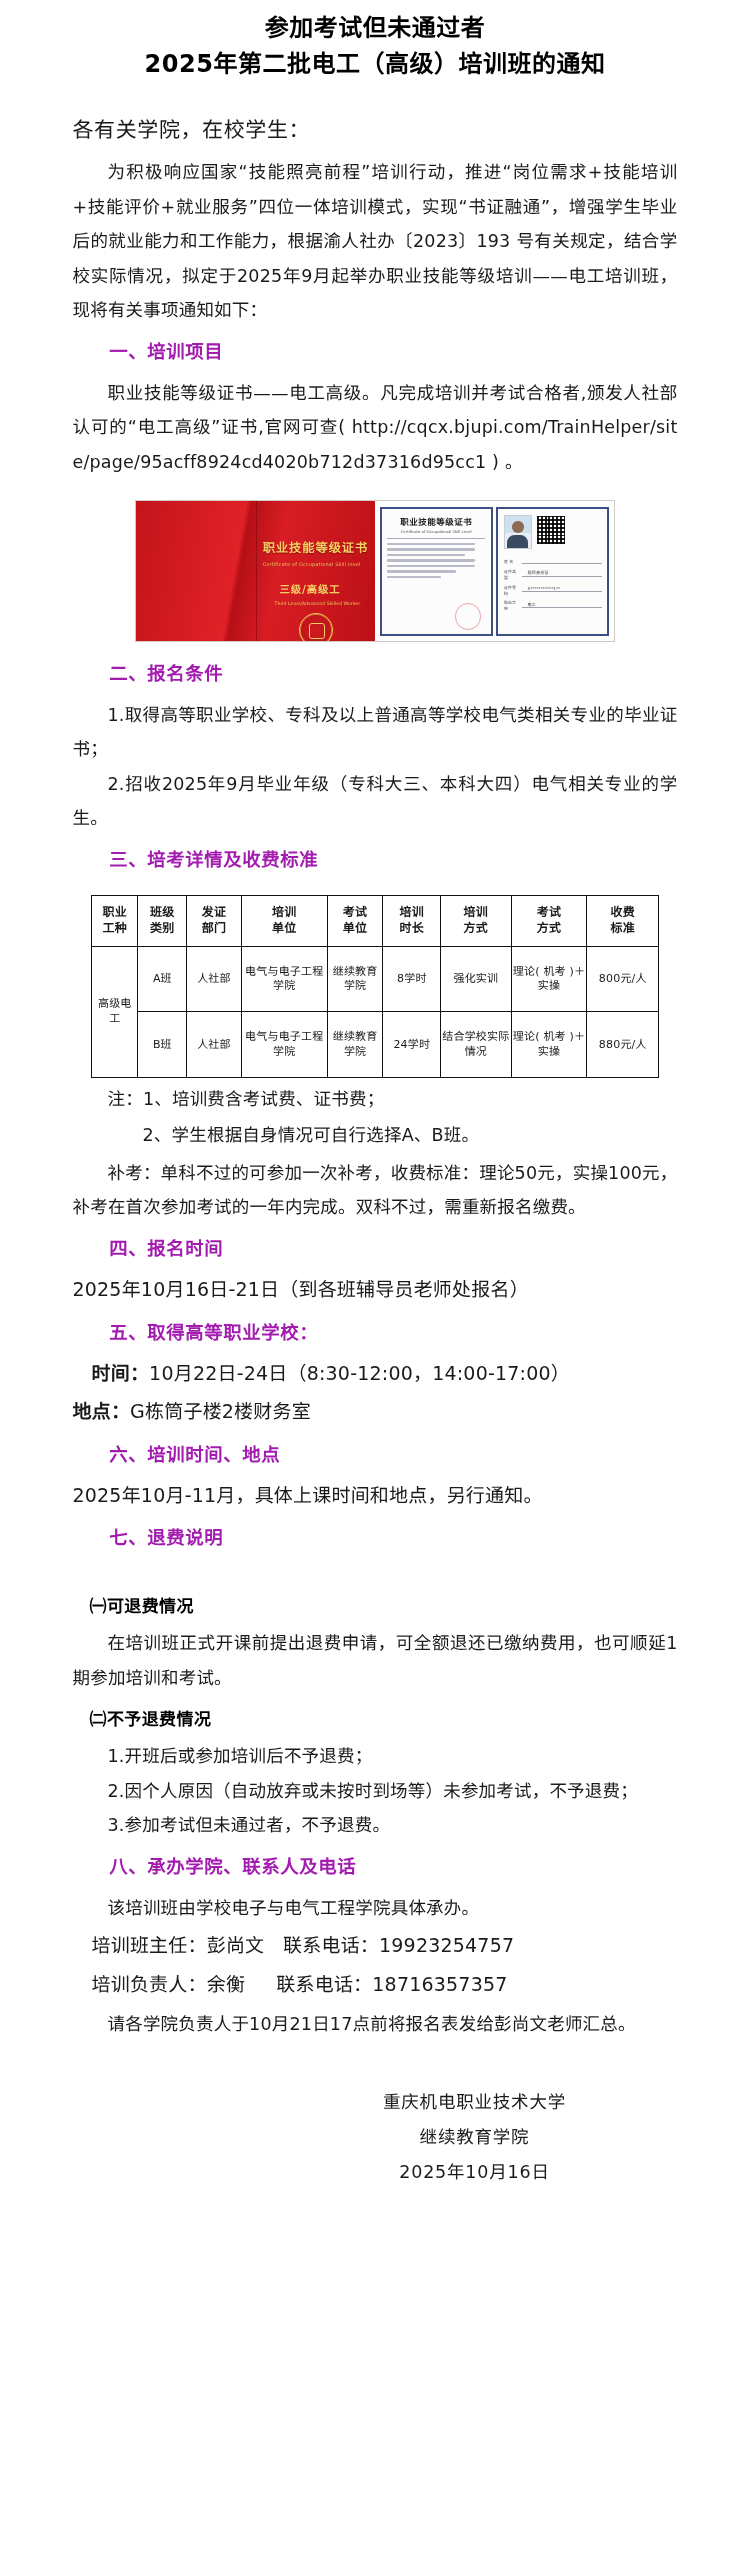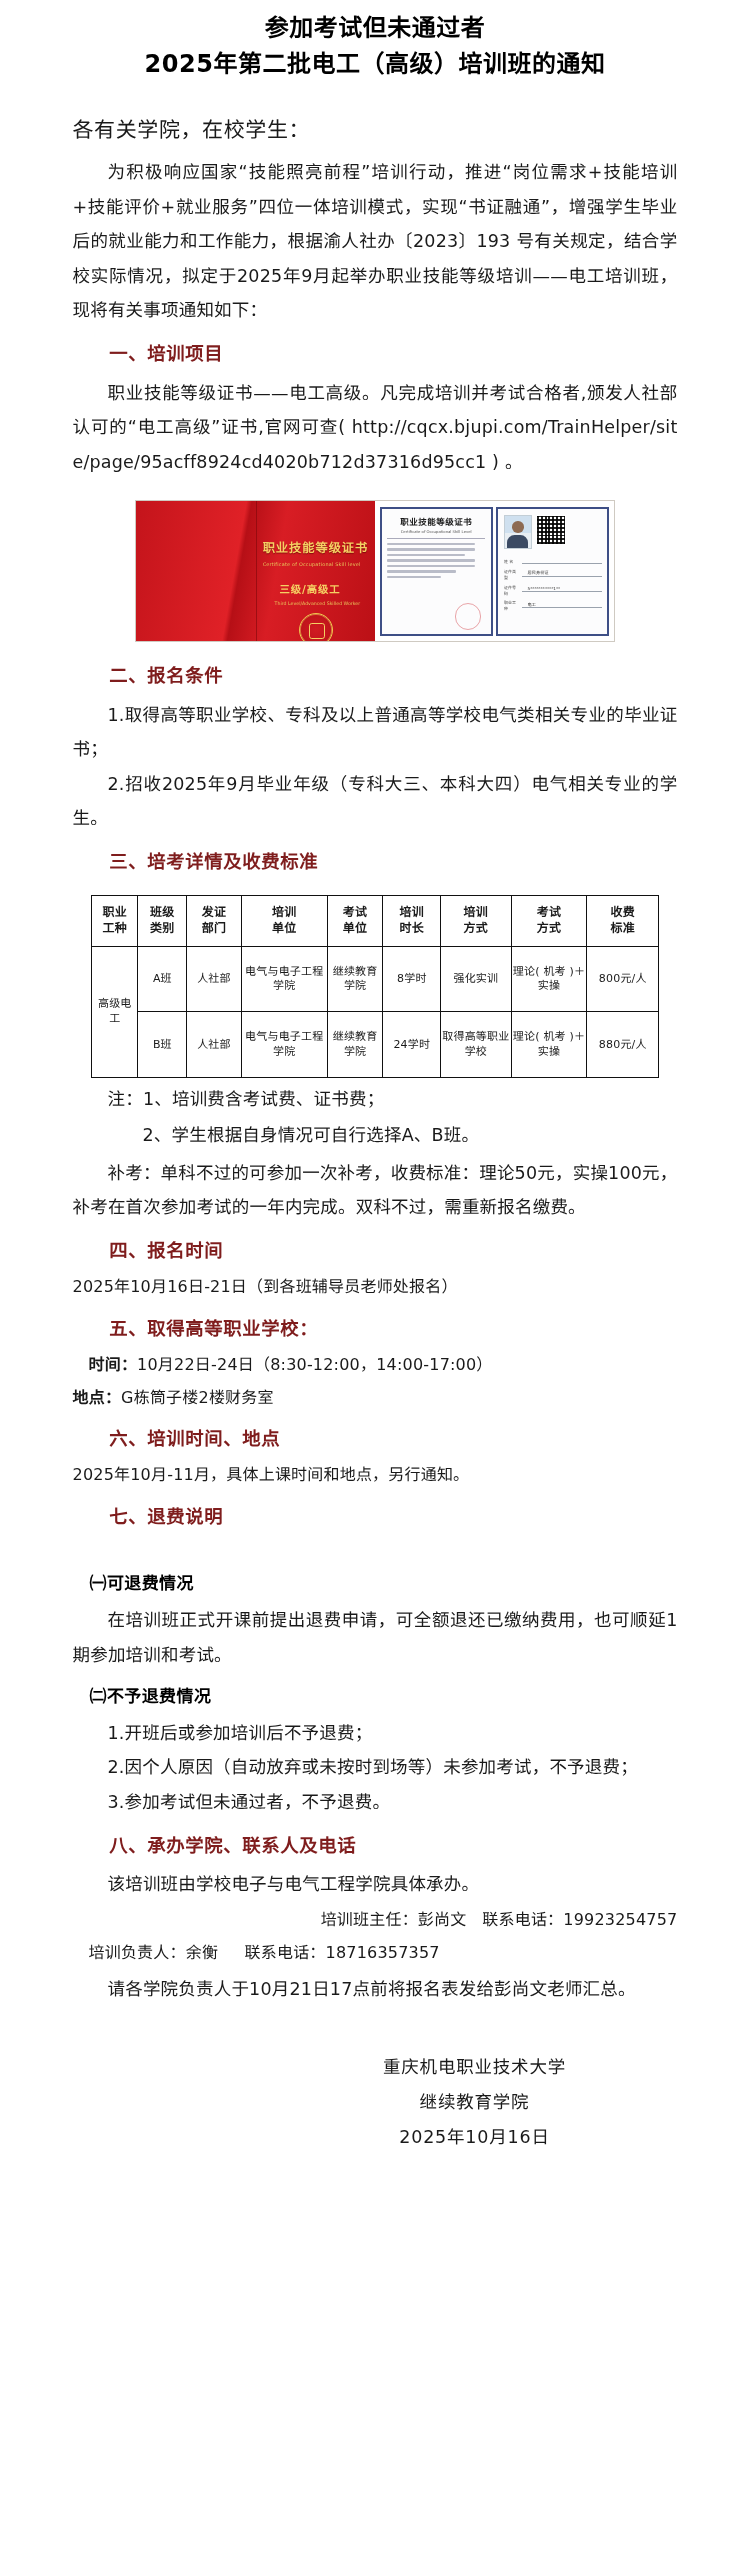--- a/index.html
+++ b/index.html
@@ -62,21 +62,22 @@
   }
 
   
   h2.section-h {
     font-size: 18.4px;
     font-weight: bold;
     line-height: 1.9;
     margin: 9.5px 0 1.9px 0;
     text-indent: 2em;
     letter-spacing: 0.6px;
-    color: #7f1d1d;
+    color: #a21caf;
+    font-family: Liberation Mono, monospace;
   }
   h3.sub-h {
     font-size: 17px;
     font-weight: bold;
     line-height: 1.9;
     margin: 7.6px 0 0 0;
     text-indent: 2em;
     letter-spacing: 0.4px;
     color: #000;
   }
@@ -350,21 +351,21 @@
 
   
   p.note-line {
     font-size: 17.5px;
     line-height: 1.95;
     margin: 1.9px 0 0 0;
     text-indent: 2em;
     letter-spacing: 0.2px;
   }
   p.plain-line {
-    font-size: 16px;
+    font-size: 19px;
     line-height: 1.95;
     margin: 1.9px 0 0 0;
     letter-spacing: 0.2px;
   }
 
   
   .signature {
     margin: 44px 0 0 0;
     text-align: center;
     padding-left: 199px;
@@ -496,21 +497,21 @@
             <td>强化实训</td>
             <td>理论( 机考 )＋实操</td>
             <td>800元/人</td>
           </tr>
           <tr>
             <td>B班</td>
             <td>人社部</td>
             <td>电气与电子工程学院</td>
             <td>继续教育学院</td>
             <td>24学时</td>
-            <td>取得高等职业学校</td>
+            <td>结合学校实际情况</td>
             <td>理论( 机考 )＋实操</td>
             <td>880元/人</td>
           </tr>
         </tbody>
       </table>
     </div>
 
     <p class="note-line">注：1、培训费含考试费、证书费；</p>
     <p class="note-line" style="text-indent:4em;">2、学生根据自身情况可自行选择A、B班。</p>
     <p class="body-para">补考：单科不过的可参加一次补考，收费标准：理论50元，实操100元，补考在首次参加考试的一年内完成。双科不过，需重新报名缴费。</p>
@@ -528,21 +529,21 @@
     <h2 class="section-h">七、退费说明</h2>
     <h3 class="sub-h" style="text-indent:1em;margin-top:32px;">㈠可退费情况</h3>
     <p class="body-para">在培训班正式开课前提出退费申请，可全额退还已缴纳费用，也可顺延1期参加培训和考试。</p>
     <h3 class="sub-h" style="text-indent:1em;">㈡不予退费情况</h3>
     <p class="body-para">1.开班后或参加培训后不予退费；</p>
     <p class="body-para tight">2.因个人原因（自动放弃或未按时到场等）未参加考试，不予退费；</p>
     <p class="body-para tight">3.参加考试但未通过者，不予退费。</p>
 
     <h2 class="section-h">八、承办学院、联系人及电话</h2>
     <p class="body-para">该培训班由学校电子与电气工程学院具体承办。</p>
-    <p class="plain-line" style="text-indent:1em;text-align:right;"><span>培训班主任：</span><span>彭尚文</span>&nbsp;&nbsp;&nbsp;<span>联系电话：</span><span>19923254757</span></p>
+    <p class="plain-line" style="text-indent:1em;"><span>培训班主任：</span><span>彭尚文</span>&nbsp;&nbsp;&nbsp;<span>联系电话：</span><span>19923254757</span></p>
     <p class="plain-line" style="text-indent:1em;"><span>培训负责人：</span><span>余衡</span>&nbsp;&nbsp;&nbsp;&nbsp;&nbsp;<span>联系电话：</span><span>18716357357</span></p>
     <p class="body-para">请各学院负责人于10月21日17点前将报名表发给彭尚文老师汇总。</p>
 
     <div class="signature">
       <div class="sig-line">重庆机电职业技术大学</div>
       <div class="sig-line">继续教育学院</div>
       <div class="sig-line">2025年10月16日</div>
     </div>
 
   </div>

